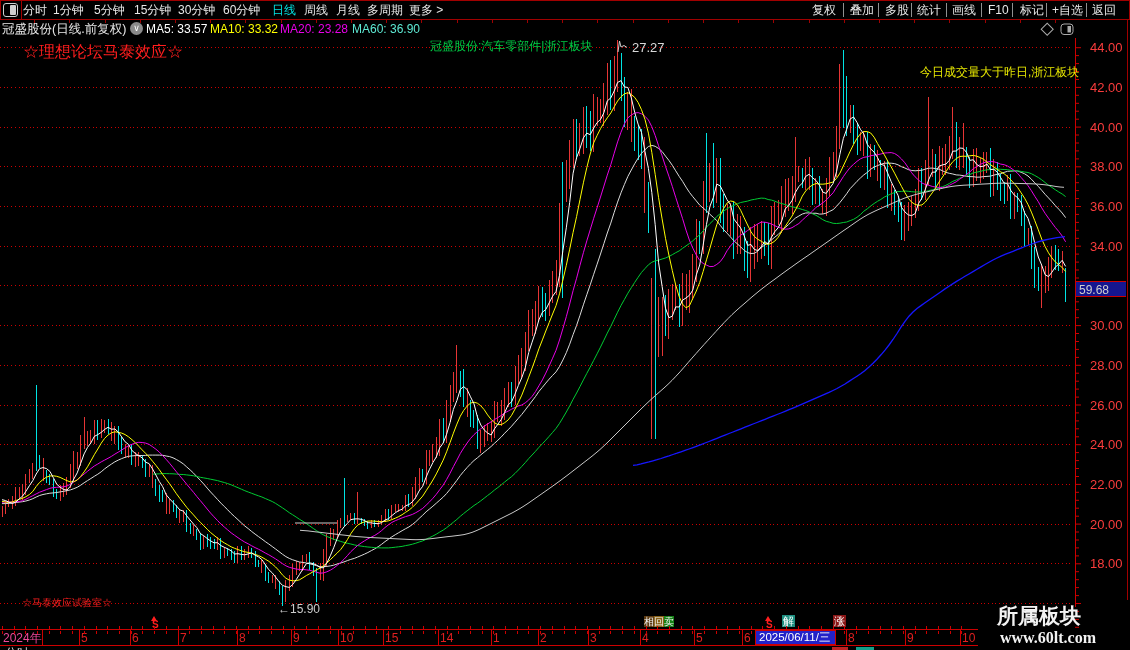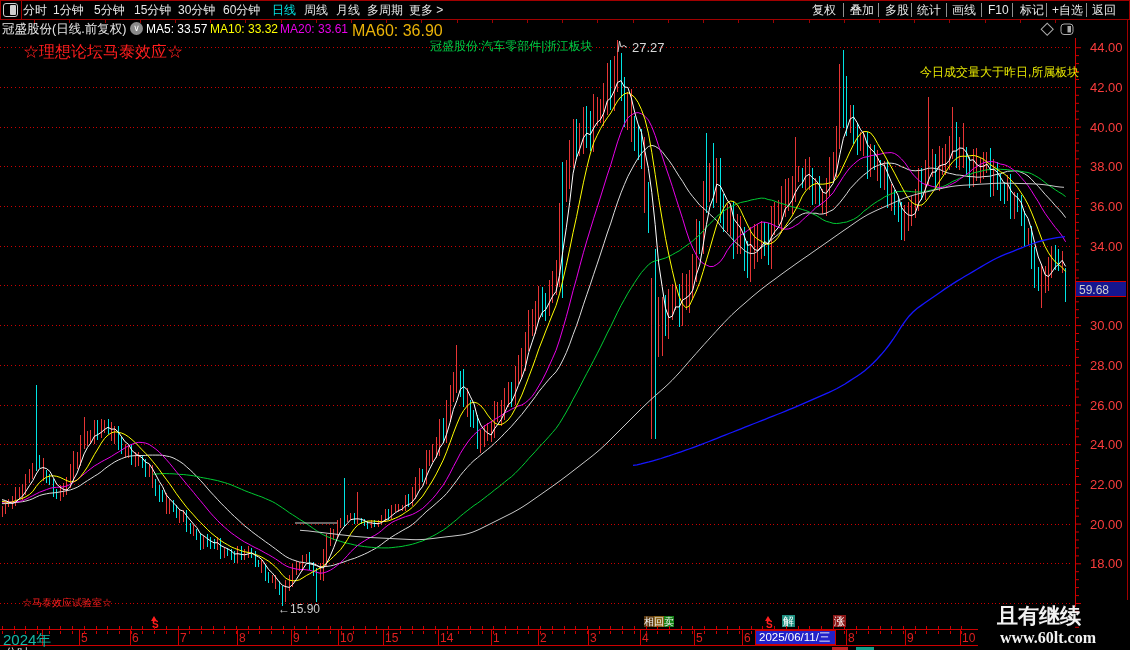--- a/index.html
+++ b/index.html
@@ -36,22 +36,22 @@
 <div style="position:absolute;left:981px;top:3px;width:1px;height:14px;background:#909090"></div>
 <div style="position:absolute;left:1012px;top:3px;width:1px;height:14px;background:#909090"></div>
 <div style="position:absolute;left:1046px;top:3px;width:1px;height:14px;background:#909090"></div>
 <div style="position:absolute;left:1086px;top:3px;width:1px;height:14px;background:#909090"></div>
 </div>
 <div style="position:absolute;left:0;top:20px;width:1130px;height:18px;background:#000">
 <div class="t" style="left:2px;top:3px;font-size:12.5px;color:#e8e8e8">冠盛股份(日线.前复权)</div>
 <div style="position:absolute;left:130px;top:2px;width:13px;height:13px;border-radius:50%;background:#8a8a8a;color:#fff;font-size:9px;text-align:center;line-height:13px">∨</div>
 <div class="t" style="left:146px;top:3px;font-size:12px;color:#ffffff">MA5: 33.57</div>
 <div class="t" style="left:210px;top:3px;font-size:12px;color:#ffff00">MA10: 33.32</div>
-<div class="t" style="left:280px;top:3px;font-size:12px;color:#e800e8">MA20: 33.61</div>
-<div class="t" style="left:352px;top:3px;font-size:16px;color:#eab308">MA60: 36.90</div>
+<div class="t" style="left:280px;top:3px;font-size:12px;color:#e800e8">MA20: 23.28</div>
+<div class="t" style="left:352px;top:3px;font-size:12px;color:#5eead4">MA60: 36.90</div>
 </div>
 <div style="position:absolute;left:34px;top:20px;width:1px;height:3px;background:#a00000"></div>
 <div style="position:absolute;left:69px;top:20px;width:1px;height:3px;background:#a00000"></div>
 <div style="position:absolute;left:105px;top:20px;width:1px;height:3px;background:#a00000"></div>
 <div style="position:absolute;left:140px;top:20px;width:1px;height:3px;background:#a00000"></div>
 <div style="position:absolute;left:175px;top:20px;width:1px;height:3px;background:#a00000"></div>
 <div style="position:absolute;left:210px;top:20px;width:1px;height:3px;background:#a00000"></div>
 <div style="position:absolute;left:245px;top:20px;width:1px;height:3px;background:#a00000"></div>
 <div style="position:absolute;left:281px;top:20px;width:1px;height:3px;background:#a00000"></div>
 <div style="position:absolute;left:316px;top:20px;width:1px;height:3px;background:#a00000"></div>
@@ -101,21 +101,21 @@
 <polyline points="2,502.3 5.4,502 8.8,502 12.3,502.1 15.7,501.9 19.1,501.5 22.5,500.7 25.9,499.2 29.4,497.4 32.8,495.7 36.2,493.9 39.6,492.2 43,490.9 46.5,489.6 49.9,488.3 53.3,487.6 56.7,487.3 60.1,487.1 63.6,486.8 67,486 70.4,484.2 73.8,482 77.2,479.8 80.7,476.8 84.1,474 87.5,471.3 90.9,468.6 94.3,466 97.8,464 101.2,461.9 104.6,460.1 108,458.3 111.4,456.4 114.9,454.1 118.3,452.1 121.7,450 125.1,447.8 128.5,445.7 132,444.3 135.4,443 138.8,442.3 142.2,442.5 145.6,443.1 149.1,444.4 152.5,446.7 155.9,449.2 159.3,452.1 162.7,455.6 166.2,459.4 169.6,463.3 173,467.5 176.4,471.8 179.8,475.8 183.3,480 186.7,484.2 190.1,488.3 193.5,492.3 196.9,496.6 200.4,500.7 203.8,504.8 207.2,509 210.6,513.1 214,516.8 217.5,520.5 220.9,524 224.3,527 227.7,529.9 231.1,532.8 234.6,535.3 238,537.7 241.4,540 244.8,542.1 248.2,543.8 251.7,545.8 255.1,547.6 258.5,549.2 261.9,551 265.3,553 268.8,554.8 272.2,556.8 275.6,558.9 279,561.2 282.4,563.6 285.9,565.8 289.3,567.3 292.7,568.2 296.1,569 299.5,569.5 303,569.5 306.4,569.8 309.8,570.3 313.2,571.2 316.6,572.3 320.1,573.2 323.5,572.9 326.9,571.8 330.3,570.2 333.7,568.1 337.2,565.4 340.6,562.6 344,559.3 347.4,555.6 350.8,551.7 354.3,548.5 357.7,545.4 361.1,543 364.5,540.8 367.9,538.8 371.4,537 374.8,535.4 378.2,533.2 381.6,530.6 385,527.5 388.5,524.8 391.9,522.4 395.3,520.7 398.7,519.3 402.1,517.9 405.6,516.6 409,515.6 412.4,514.4 415.8,512.7 419.2,510.7 422.7,508.4 426.1,505.2 429.5,501.9 432.9,498.3 436.3,494.3 439.8,489.6 443.2,485.1 446.6,479.5 450,473.3 453.4,466.6 456.9,460.1 460.3,453.5 463.7,448 467.1,443 470.5,438.5 474,434.6 477.4,431.6 480.8,428.8 484.2,426.2 487.6,424 491.1,421.8 494.5,419.5 497.9,417.5 501.3,415.4 504.7,412.9 508.2,411.1 511.6,409.2 515,407.5 518.4,406 521.8,405 525.3,402.8 528.7,400 532.1,396.4 535.5,391.6 538.9,385.8 542.4,379.9 545.8,373.1 549.2,365.8 552.6,358.2 556,350.4 559.5,340 562.9,328.6 566.3,316.7 569.7,304 573.1,290.6 576.6,278.2 580,265.2 583.4,252.7 586.8,240.9 590.2,229.8 593.7,218.3 597.1,207.8 600.5,197 603.9,186.1 607.3,175.1 610.8,164.7 614.2,153.2 617.6,141.9 621,132.2 624.4,123.9 627.9,117.8 631.3,115 634.7,113 638.1,112.6 641.5,113.8 645,116.3 648.4,120 651.8,126.7 655.2,135.5 658.6,145.8 662.1,155.8 665.5,166.4 668.9,176.2 672.3,186.4 675.7,197.3 679.2,208.1 682.6,218.7 686,230.1 689.4,240.1 692.8,248.1 696.3,254.9 699.7,260.4 703.1,263.4 706.5,265.1 709.9,266.6 713.4,266.4 716.8,264.4 720.2,261.7 723.6,257.1 727,250.8 730.5,246 733.9,242.1 737.3,238.2 740.7,235.1 744.1,233 747.6,230.5 751,228.2 754.4,226.1 757.8,223.9 761.2,222.1 764.7,222.2 768.1,222.9 771.5,224 774.9,225.7 778.3,227.4 781.8,228.1 785.2,229.2 788.6,228.9 792,227.7 795.4,225.6 798.9,223.5 802.3,220.2 805.7,217.1 809.1,214.2 812.5,211.1 816,207.3 819.4,205.3 822.8,202.8 826.2,200 829.6,196.5 833.1,192.8 836.5,187.3 839.9,182.1 843.3,176.7 846.7,171.9 850.2,167.4 853.6,164.3 857,161.3 860.4,158.9 863.8,157.3 867.3,156.8 870.7,155.7 874.1,155.2 877.5,154.7 880.9,154 884.4,153 887.8,152.8 891.2,152.6 894.6,153.5 898,155.7 901.5,159 904.9,162.8 908.3,167.8 911.7,172.8 915.1,176.8 918.6,180.1 922,183 925.4,184.5 928.8,185.3 932.2,186.4 935.7,187.1 939.1,187.4 942.5,187.6 945.9,187 949.3,185.4 952.8,183.5 956.2,181.8 959.6,179.2 963,176.9 966.4,174.6 969.9,171.8 973.3,168.7 976.7,166.6 980.1,164.6 983.5,162.8 987,161.9 990.4,161.6 993.8,161.7 997.2,162.8 1000.6,164.1 1004.1,164.7 1007.5,166 1010.9,168.1 1014.3,170.5 1017.7,173.4 1021.2,177.6 1024.6,181.4 1028,185.7 1031.4,190.7 1034.8,196.3 1038.3,201.7 1041.7,207.8 1045.1,213.3 1048.5,218.2 1051.9,222.8 1055.4,227.5 1058.8,231.5 1062.2,236 1065.6,241.8" stroke="#e800e8" stroke-width="1" fill="none"></polyline>
 <polyline points="2,501.3 5.4,502 8.8,502.4 12.3,502 15.7,500.6 19.1,499.4 22.5,498.3 25.9,496.7 29.4,494.5 32.8,491.4 36.2,486.5 39.6,482.4 43,479.5 46.5,477.1 49.9,476 53.3,475.8 56.7,476.3 60.1,477.4 63.6,479.1 67,480.7 70.4,481.9 73.8,481.6 77.2,480.1 80.7,476.4 84.1,471.9 87.5,466.8 90.9,460.9 94.3,454.7 97.8,449 101.2,443.2 104.6,438.4 108,435.1 111.4,432.8 114.9,431.8 118.3,432.3 121.7,433.1 125.1,434.6 128.5,436.8 132,439.7 135.4,442.8 138.8,446.3 142.2,449.9 145.6,453.3 149.1,457 152.5,461.2 155.9,465.3 159.3,469.7 162.7,474.5 166.2,479.2 169.6,483.8 173,488.7 176.4,493.7 179.8,498.3 183.3,502.9 186.7,507.3 190.1,511.2 193.5,514.9 196.9,518.8 200.4,522.3 203.8,525.8 207.2,529.2 210.6,532.5 214,535.3 217.5,538.1 220.9,540.7 224.3,542.9 227.7,544.8 231.1,546.8 234.6,548.3 238,549.6 241.4,550.8 244.8,551.8 248.2,552.4 251.7,553.4 255.1,554.4 258.5,555.6 261.9,557.2 265.3,559.2 268.8,561.3 272.2,564 275.6,567 279,570.6 282.4,574.9 285.9,578.2 289.3,580.1 292.7,580.8 296.1,580.7 299.5,579.8 303,577.7 306.4,575.5 309.8,573.7 313.2,571.7 316.6,569.7 320.1,568.2 323.5,565.7 326.9,562.9 330.3,559.7 333.7,556.4 337.2,553 340.6,549.6 344,544.9 347.4,539.6 350.8,533.7 354.3,528.8 357.7,525.1 361.1,523.1 364.5,521.9 367.9,521.1 371.4,521 374.8,521.2 378.2,521.5 381.6,521.6 385,521.4 388.5,520.8 391.9,519.6 395.3,518.2 398.7,516.6 402.1,514.7 405.6,512.3 409,510.1 412.4,507.3 415.8,503.9 419.2,500.1 422.7,496.1 426.1,490.8 429.5,485.6 432.9,480 436.3,473.9 439.8,467 443.2,460.1 446.6,451.8 450,442.7 453.4,433.2 456.9,424.1 460.3,416.2 463.7,410.4 467.1,406.1 470.5,403.1 474,402.2 477.4,403.2 480.8,405.8 484.2,409.7 487.6,414.9 491.1,419.4 494.5,422.8 497.9,424.6 501.3,424.6 504.7,422.7 508.2,419.9 511.6,415.3 515,409.1 518.4,402.4 521.8,395.1 525.3,386.2 528.7,377.2 532.1,368.1 535.5,358.7 538.9,348.8 542.4,339.9 545.8,331 549.2,322.5 552.6,314 556,305.7 559.5,293.8 562.9,280 566.3,265.3 569.7,249.2 573.1,232.4 576.6,216.5 580,199.5 583.4,182.8 586.8,167.7 590.2,154 593.7,142.8 597.1,135.5 600.5,128.7 603.9,122.9 607.3,117.8 610.8,113 614.2,106.8 617.6,101 621,96.7 624.4,93.9 627.9,92.7 631.3,94.5 634.7,97.4 638.1,102.4 641.5,109.7 645,119.5 648.4,133.1 651.8,152.4 655.2,174.4 658.6,197.7 662.1,218.9 665.5,238.3 668.9,255.1 672.3,270.5 675.7,284.9 679.2,296.7 682.6,304.2 686,307.8 689.4,305.8 692.8,298.5 696.3,291 699.7,282.5 703.1,271.6 706.5,259.8 709.9,248.3 713.4,236.1 716.8,224.6 720.2,215.6 723.6,208.5 727,203.1 730.5,201 733.9,201.6 737.3,204.7 740.7,210.3 744.1,217.7 747.6,225 751,231.8 754.4,236.5 757.8,239.3 761.2,241.2 764.7,243.5 768.1,244.3 771.5,243.3 774.9,241 778.3,237.2 781.8,231.2 785.2,226.5 788.6,221.3 792,216.1 795.4,210 798.9,203.6 802.3,196.1 805.7,191 809.1,187.4 812.5,185 816,183.5 819.4,184.1 822.8,184.2 826.2,183.8 829.6,183 833.1,182 836.5,178.4 839.9,173.2 843.3,166 846.7,158.8 850.2,151.2 853.6,144.4 857,138.3 860.4,133.9 863.8,131.6 867.3,131.6 870.7,133 874.1,137.2 877.5,143.4 880.9,149.2 884.4,154.9 887.8,161.2 891.2,166.9 894.6,173.2 898,179.8 901.5,186.4 904.9,192.7 908.3,198.3 911.7,202.2 915.1,204.4 918.6,205.4 922,204.9 925.4,202 928.8,197.5 932.2,192.9 935.7,187.8 939.1,182 942.5,177 945.9,171.8 949.3,166.3 952.8,161.7 956.2,158.6 959.6,156.5 963,156.2 966.4,156.3 969.9,155.8 973.3,155.4 976.7,156.2 980.1,157.5 983.5,159.2 987,162.2 990.4,164.7 993.8,166.9 997.2,169.3 1000.6,171.8 1004.1,173.7 1007.5,176.6 1010.9,180 1014.3,183.6 1017.7,187.6 1021.2,192.9 1024.6,198.2 1028,204.5 1031.4,212.1 1034.8,220.7 1038.3,229.8 1041.7,239 1045.1,246.5 1048.5,252.8 1051.9,257.9 1055.4,262 1058.8,264.7 1062.2,267.5 1065.6,271.5" stroke="#ffff00" stroke-width="1" fill="none"></polyline>
 <polyline points="2,499.7 5.4,500.5 8.8,502.1 12.3,503.3 15.7,502.2 19.1,499 22.5,496.2 25.9,491.3 29.4,485.7 32.8,480.6 36.2,474 39.6,468.6 43,467.6 46.5,468.6 49.9,471.4 53.3,477.6 56.7,484.1 60.1,487.2 63.6,489.5 67,490 70.4,486.2 73.8,479 77.2,472.9 80.7,463.3 84.1,453.9 87.5,447.4 90.9,442.9 94.3,436.4 97.8,434.6 101.2,432.4 104.6,429.4 108,427.3 111.4,429.2 114.9,429 118.3,432.1 121.7,436.9 125.1,441.8 128.5,444.4 132,450.5 135.4,453.5 138.8,455.7 142.2,457.9 145.6,462.2 149.1,463.6 152.5,468.9 155.9,475 159.3,481.5 162.7,486.7 166.2,494.8 169.6,498.8 173,502.4 176.4,505.9 179.8,509.9 183.3,511.1 186.7,515.8 190.1,520 193.5,524 196.9,527.7 200.4,533.6 203.8,535.8 207.2,538.5 210.6,540.9 214,542.8 217.5,542.7 220.9,545.6 224.3,547.3 227.7,548.8 231.1,550.8 234.6,554 238,553.7 241.4,554.4 244.8,554.8 248.2,553.9 251.7,552.8 255.1,555.2 258.5,556.9 261.9,559.6 265.3,564.6 268.8,569.7 272.2,572.8 275.6,577.1 279,581.6 282.4,585.3 285.9,586.7 289.3,587.4 292.7,584.5 296.1,579.8 299.5,574.4 303,568.8 306.4,563.6 309.8,562.9 313.2,563.6 316.6,565.1 320.1,567.6 323.5,567.8 326.9,562.8 330.3,555.8 333.7,547.7 337.2,538.5 340.6,531.4 344,526.9 347.4,523.4 350.8,519.6 354.3,519 357.7,518.8 361.1,519.3 364.5,520.5 367.9,522.7 371.4,522.9 374.8,523.5 378.2,523.6 381.6,522.6 385,520 388.5,518.7 391.9,515.6 395.3,512.8 398.7,510.5 402.1,509.3 405.6,505.8 409,504.5 412.4,501.8 415.8,497.3 419.2,490.8 422.7,486.3 426.1,477.2 429.5,469.3 432.9,462.6 436.3,456.9 439.8,447.7 443.2,443 446.6,434.2 450,422.7 453.4,409.4 456.9,400.5 460.3,389.4 463.7,386.6 467.1,389.5 470.5,396.8 474,403.9 477.4,416.9 480.8,425 484.2,429.9 487.6,433 491.1,435 494.5,428.8 497.9,424.2 501.3,419.4 504.7,412.5 508.2,404.8 511.6,401.8 515,394.1 518.4,385.4 521.8,377.7 525.3,367.6 528.7,352.5 532.1,342.2 535.5,331.9 538.9,319.9 542.4,312.2 545.8,309.5 549.2,302.8 552.6,296.2 556,291.5 559.5,275.3 562.9,250.6 566.3,227.8 569.7,202.3 573.1,173.2 576.6,157.7 580,148.4 583.4,137.9 586.8,133.1 590.2,134.7 593.7,128 597.1,122.6 600.5,119.5 603.9,112.7 607.3,100.9 610.8,97.9 614.2,91 617.6,82.4 621,80.7 624.4,86.9 627.9,87.5 631.3,97.9 634.7,112.4 638.1,124.1 641.5,132.5 645,151.6 648.4,168.4 651.8,192.5 655.2,224.7 658.6,262.8 662.1,286.3 665.5,308.2 668.9,317.7 672.3,316.2 675.7,306.9 679.2,307 682.6,300.1 686,298 689.4,295.3 692.8,290.1 696.3,274.9 699.7,265 703.1,245.3 706.5,224.3 709.9,206.4 713.4,197.4 716.8,184.1 720.2,185.9 723.6,192.6 727,199.7 730.5,204.6 733.9,219.1 737.3,223.6 740.7,228.1 744.1,235.6 747.6,245.3 751,244.5 754.4,249.5 757.8,250.5 761.2,246.8 764.7,241.6 768.1,244 771.5,237.1 774.9,231.5 778.3,227.6 781.8,220.7 785.2,209 788.6,205.6 792,200.6 795.4,192.4 798.9,186.5 802.3,183.1 805.7,176.4 809.1,174.3 812.5,177.7 816,180.5 819.4,185.1 822.8,192.1 826.2,193.4 829.6,188.3 833.1,183.5 836.5,171.8 839.9,154.3 843.3,138.6 846.7,129.3 850.2,118.9 853.6,117 857,122.4 860.4,129.3 863.8,133.9 867.3,144.4 870.7,148.9 874.1,152.1 877.5,157.5 880.9,164.4 884.4,165.4 887.8,173.4 891.2,181.7 894.6,188.8 898,195.2 901.5,207.4 904.9,211.9 908.3,214.9 911.7,215.6 915.1,213.6 918.6,203.4 922,197.9 925.4,189.1 928.8,179.4 932.2,172.2 935.7,172.1 939.1,166.1 942.5,164.9 945.9,164.1 949.3,160.4 952.8,151.2 956.2,151 959.6,148 963,148.3 966.4,152.2 969.9,160.3 973.3,159.8 976.7,164.4 980.1,166.6 983.5,166.2 987,164.1 990.4,169.5 993.8,169.3 997.2,172.1 1000.6,177.5 1004.1,183.2 1007.5,183.7 1010.9,190.6 1014.3,195.1 1017.7,197.7 1021.2,202.7 1024.6,212.8 1028,218.4 1031.4,229.1 1034.8,243.6 1038.3,257 1041.7,265.2 1045.1,274.7 1048.5,276.6 1051.9,272.2 1055.4,267 1058.8,264.2 1062.2,260.3 1065.6,266.4" stroke="#ffffff" stroke-width="1" fill="none"></polyline>
 <polyline points="300,530.3 304,530.6 308,530.9 312,531.4 316,531.9 320,532.3 324,532.8 328,533.3 332,533.7 336,534.2 340,534.7 344,535.1 348,535.6 352,536.1 356,536.5 360,536.8 364,537.1 368,537.4 372,537.6 376,537.8 380,538 384,538.2 388,538.4 392,538.6 396,538.8 400,539 404,539.2 408,539.4 412,539.6 416,539.7 420,539.6 424,539.4 428,539 432,538.6 436,538.1 440,537.6 444,537.1 448,536.6 452,536.2 456,535.7 460,535.2 464,534.6 468,533.6 472,532.4 476,530.8 480,529 484,527 488,525 492,523 496,521 500,519 504,517 508,515 512,513 516,510.8 520,508.5 524,506 528,503.4 532,500.6 536,497.8 540,495 544,492.2 548,489.4 552,486.6 556,483.7 560,480.8 564,477.8 568,474.8 572,471.7 576,468.6 580,465.5 584,462.4 588,459.3 592,456.2 596,452.9 600,449.5 604,445.8 608,442 612,438 616,434 620,430 624,426 628,422 632,418 636,414 640,410 644,406.1 648,402.3 652,398.6 656,395 660,391.5 664,388 668,384.3 672,380.4 676,376.2 680,371.9 684,367.3 688,362.7 692,358.1 696,353.6 700,349.1 704,344.6 708,340.2 712,335.8 716,331.4 720,327 724,322.7 728,318.6 732,314.6 736,310.9 740,307.3 744,303.9 748,300.4 752,296.9 756,293.6 760,290.3 764,287.2 768,284.1 772,281.2 776,278.3 780,275.3 784,272.4 788,269.5 792,266.7 796,263.8 800,261 804,258.2 808,255.5 812,252.7 816,249.9 820,247.1 824,244.3 828,241.5 832,238.7 836,235.9 840,233.1 844,230.3 848,227.6 852,224.8 856,222 860,219.3 864,216.8 868,214.5 872,212.5 876,210.6 880,208.8 884,207 888,205.3 892,203.5 896,201.7 900,200 904,198.3 908,196.9 912,195.6 916,194.4 920,193.4 924,192.5 928,191.6 932,190.7 936,189.7 940,188.8 944,187.9 948,187.1 952,186.4 956,185.9 960,185.5 964,185.2 968,185 972,184.8 976,184.5 980,184.2 984,184 988,183.8 992,183.5 996,183.3 1000,183.2 1004,183.2 1008,183.2 1012,183.3 1016,183.4 1020,183.5 1024,183.6 1028,183.7 1032,183.8 1036,184 1040,184.3 1044,184.7 1048,185.2 1052,185.8 1056,186.5 1060,187 1064,187.3" stroke="#c8c8c8" stroke-width="1" fill="none"></polyline>
 <polyline points="633,465.4 637,464.8 641,463.9 645,462.9 649,461.9 653,460.8 657,459.7 661,458.5 665,457.2 669,455.9 673,454.5 677,453.2 681,451.8 685,450.4 689,449 693,447.6 697,446.1 701,444.6 705,443 709,441.5 713,439.9 717,438.3 721,436.7 725,435.1 729,433.5 733,432 737,430.4 741,428.8 745,427.2 749,425.6 753,424 757,422.5 761,420.9 765,419.3 769,417.7 773,416.1 777,414.5 781,413 785,411.4 789,409.7 793,408.1 797,406.4 801,404.6 805,402.9 809,401.1 813,399.4 817,397.6 821,395.9 825,394.1 829,392.4 833,390.5 837,388.5 841,386.3 845,384 849,381.4 853,378.8 857,376.2 861,373.5 865,370.4 869,367 873,363.3 877,359.2 881,354.8 885,350.1 889,345 893,339.5 897,333.5 901,327.1 905,321.3 909,316.2 913,312 917,308.4 921,305.6 925,302.8 929,300 933,297.3 937,294.5 941,291.7 945,288.9 949,286.2 953,283.6 957,281.1 961,278.7 965,276.3 969,274 973,271.6 977,269.2 981,266.9 985,264.5 989,262.2 993,260 997,258 1001,256.1 1005,254.4 1009,252.9 1013,251.3 1017,249.7 1021,248.1 1025,246.5 1029,245 1033,243.5 1037,242.1 1041,241 1045,240 1049,239.1 1053,238.4 1057,237.7 1061,237.1 1065,236.6" stroke="#1616ff" stroke-width="1.3" fill="none"></polyline>
 <line x1="295" y1="523" x2="337" y2="523" stroke="#cccccc"></line>
 </g>
 </svg>
 <div class="t" style="left:23px;top:44px;font-size:16px;color:#ff1e1e">☆理想论坛马泰效应☆</div>
 <div class="t" style="left:430px;top:40px;font-size:12px;color:#00cc44">冠盛股份:汽车零部件|浙江板块</div>
-<div class="t" style="left:920px;top:66px;font-size:12px;color:#e8e800">今日成交量大于昨日,所属板块</div>
+<div class="t" style="left:920px;top:66px;font-size:12px;color:#e8e800">今日成交量大于昨日,浙江板块</div>
 <div class="t" style="left:632px;top:41px;font-size:13px;color:#d8d8d8">27.27</div>
 <svg width="18" height="18" viewBox="0 0 18 18" style="position:absolute;left:615px;top:38px">
     <path d="M3 14L4.5 3L6 9L9 7.5L12 9.5" fill="none" stroke="#cccccc" stroke-width="1"></path>
   </svg>
 <div class="t" style="left:278px;top:603px;font-size:12px;color:#cccccc">←15.90</div>
 <div class="t" style="left:22px;top:598px;font-size:10px;color:#ff1e1e">☆马泰效应试验室☆</div>
 <svg width="40" height="16" viewBox="0 0 40 16" style="position:absolute;left:1040px;top:22px">
     <rect x="3" y="3" width="8.5" height="8.5" transform="rotate(45 7.2 7.2)" fill="none" stroke="#aaaaaa"></rect>
     <rect x="21" y="2" width="12" height="10.5" rx="3" fill="none" stroke="#aaaaaa"></rect>
     <rect x="27.5" y="4" width="3.5" height="6.5" fill="#aaaaaa"></rect>
@@ -142,21 +142,21 @@
 <div style="position:absolute;left:438px;top:630px;width:1px;height:16px;background:#cc0000"></div>
 <div style="position:absolute;left:491px;top:630px;width:1px;height:16px;background:#cc0000"></div>
 <div style="position:absolute;left:538px;top:630px;width:1px;height:16px;background:#cc0000"></div>
 <div style="position:absolute;left:588px;top:630px;width:1px;height:16px;background:#cc0000"></div>
 <div style="position:absolute;left:640px;top:630px;width:1px;height:16px;background:#cc0000"></div>
 <div style="position:absolute;left:694px;top:630px;width:1px;height:16px;background:#cc0000"></div>
 <div style="position:absolute;left:742px;top:630px;width:1px;height:16px;background:#cc0000"></div>
 <div style="position:absolute;left:846px;top:630px;width:1px;height:16px;background:#cc0000"></div>
 <div style="position:absolute;left:905px;top:630px;width:1px;height:16px;background:#cc0000"></div>
 <div style="position:absolute;left:960px;top:630px;width:1px;height:16px;background:#cc0000"></div>
-<div class="t" style="left:3px;top:632px;font-size:15px;color:#14b8a6">2024年</div>
+<div class="t" style="left:3px;top:632px;font-size:12px;color:#ec4899">2024年</div>
 <div class="t" style="left:81px;top:632px;font-size:12px;color:#e02020">5</div>
 <div class="t" style="left:132px;top:632px;font-size:12px;color:#e02020">6</div>
 <div class="t" style="left:180px;top:632px;font-size:12px;color:#e02020">7</div>
 <div class="t" style="left:239px;top:632px;font-size:12px;color:#e02020">8</div>
 <div class="t" style="left:293px;top:632px;font-size:12px;color:#e02020">9</div>
 <div class="t" style="left:340px;top:632px;font-size:12px;color:#e02020">10</div>
 <div class="t" style="left:385px;top:632px;font-size:12px;color:#e02020">15</div>
 <div class="t" style="left:440px;top:632px;font-size:12px;color:#e02020">14</div>
 <div class="t" style="left:493px;top:632px;font-size:12px;color:#e02020">1</div>
 <div class="t" style="left:540px;top:632px;font-size:12px;color:#e02020">2</div>
@@ -334,14 +334,14 @@
 <div style="position:absolute;left:961px;top:631px;width:1px;height:3px;background:#cc0000"></div>
 <div style="position:absolute;left:961px;top:626px;width:1px;height:3px;background:#cc0000"></div>
 <div style="position:absolute;left:755px;top:630px;width:81px;height:15px;background:#2222c8;border:1px solid #cc0000">
     <div class="t" style="left:3px;top:1px;font-size:11.5px;color:#fff">2025/06/11/三</div>
   </div>
 <div style="position:absolute;left:0;top:647px;width:1130px;height:3px;background:#000;overflow:hidden">
     <div class="t" style="left:5px;top:0;font-size:12px;color:#ddd">分时</div>
     <div style="position:absolute;left:832px;top:0;width:16px;height:3px;background:#bb2222"></div>
     <div style="position:absolute;left:856px;top:0;width:18px;height:3px;background:#13a08a"></div>
   </div>
-<div class="t" style="left:997px;top:606px;font-size:21px;font-weight:bold;color:#f2f2f2;font-family:'Liberation Serif',serif">且有继续</div>
+<div class="t" style="left:997px;top:606px;font-size:21px;font-weight:bold;color:#f2f2f2;font-family:'Liberation Serif',serif">所属板块</div>
 <div class="t" style="left:1000px;top:630px;font-size:16px;font-weight:bold;color:#f2f2f2;font-family:'Liberation Serif',serif">www.60lt.com</div>
 <div style="position:absolute;left:1127px;top:20px;width:1px;height:580px;background:#a00000"></div>
 </body></html>

